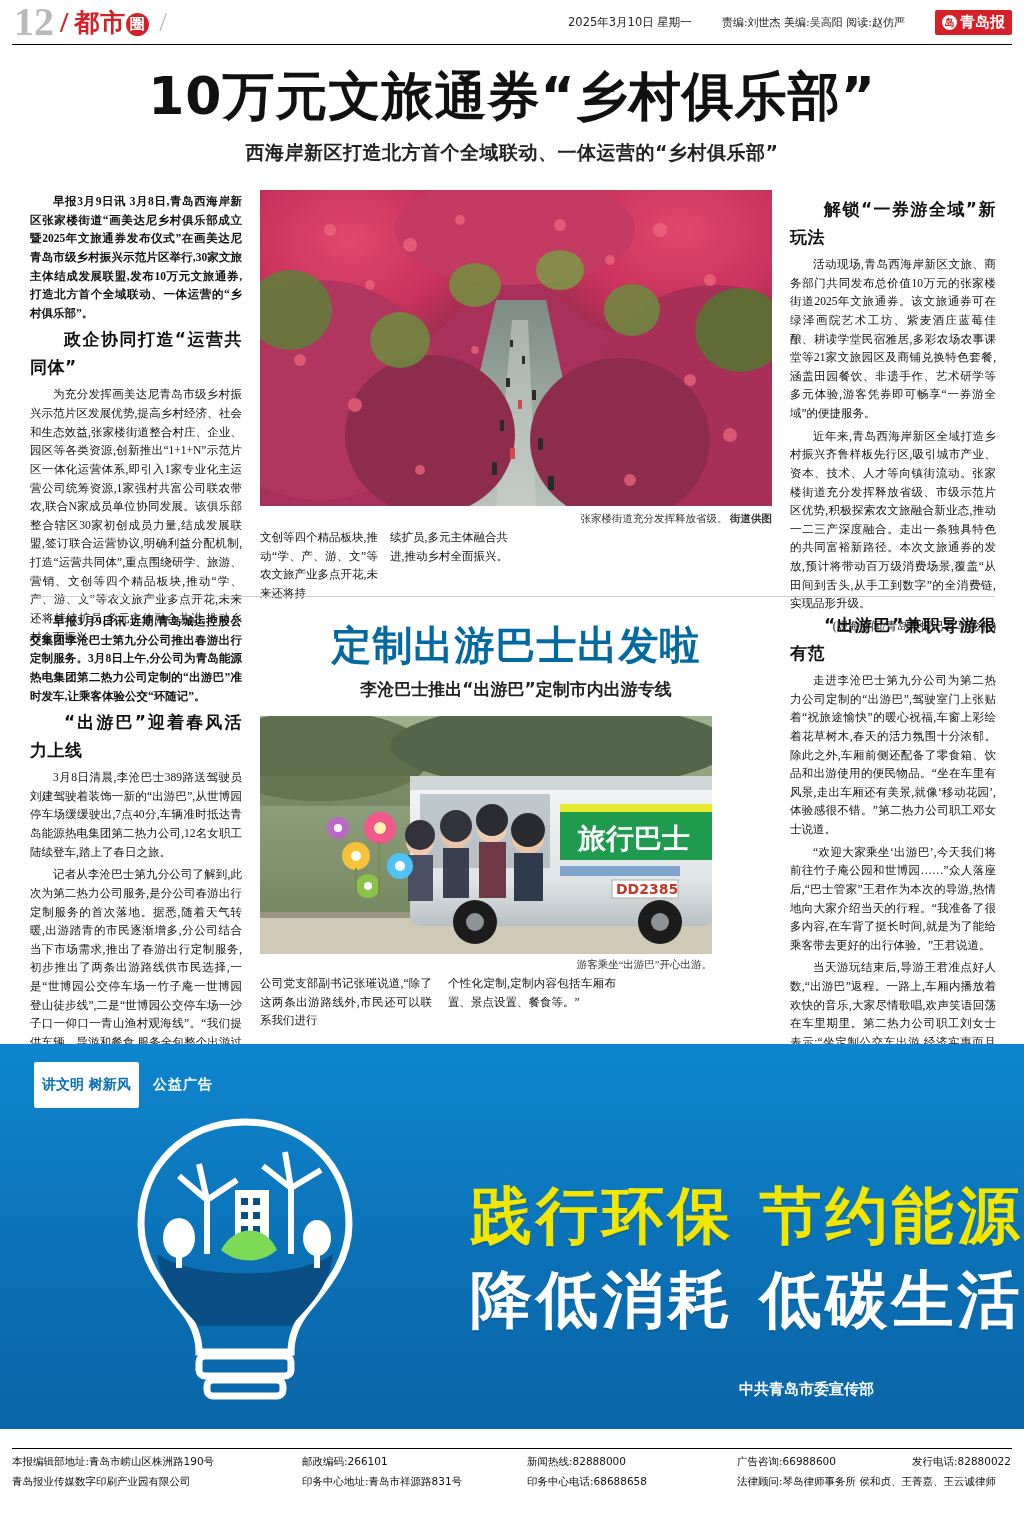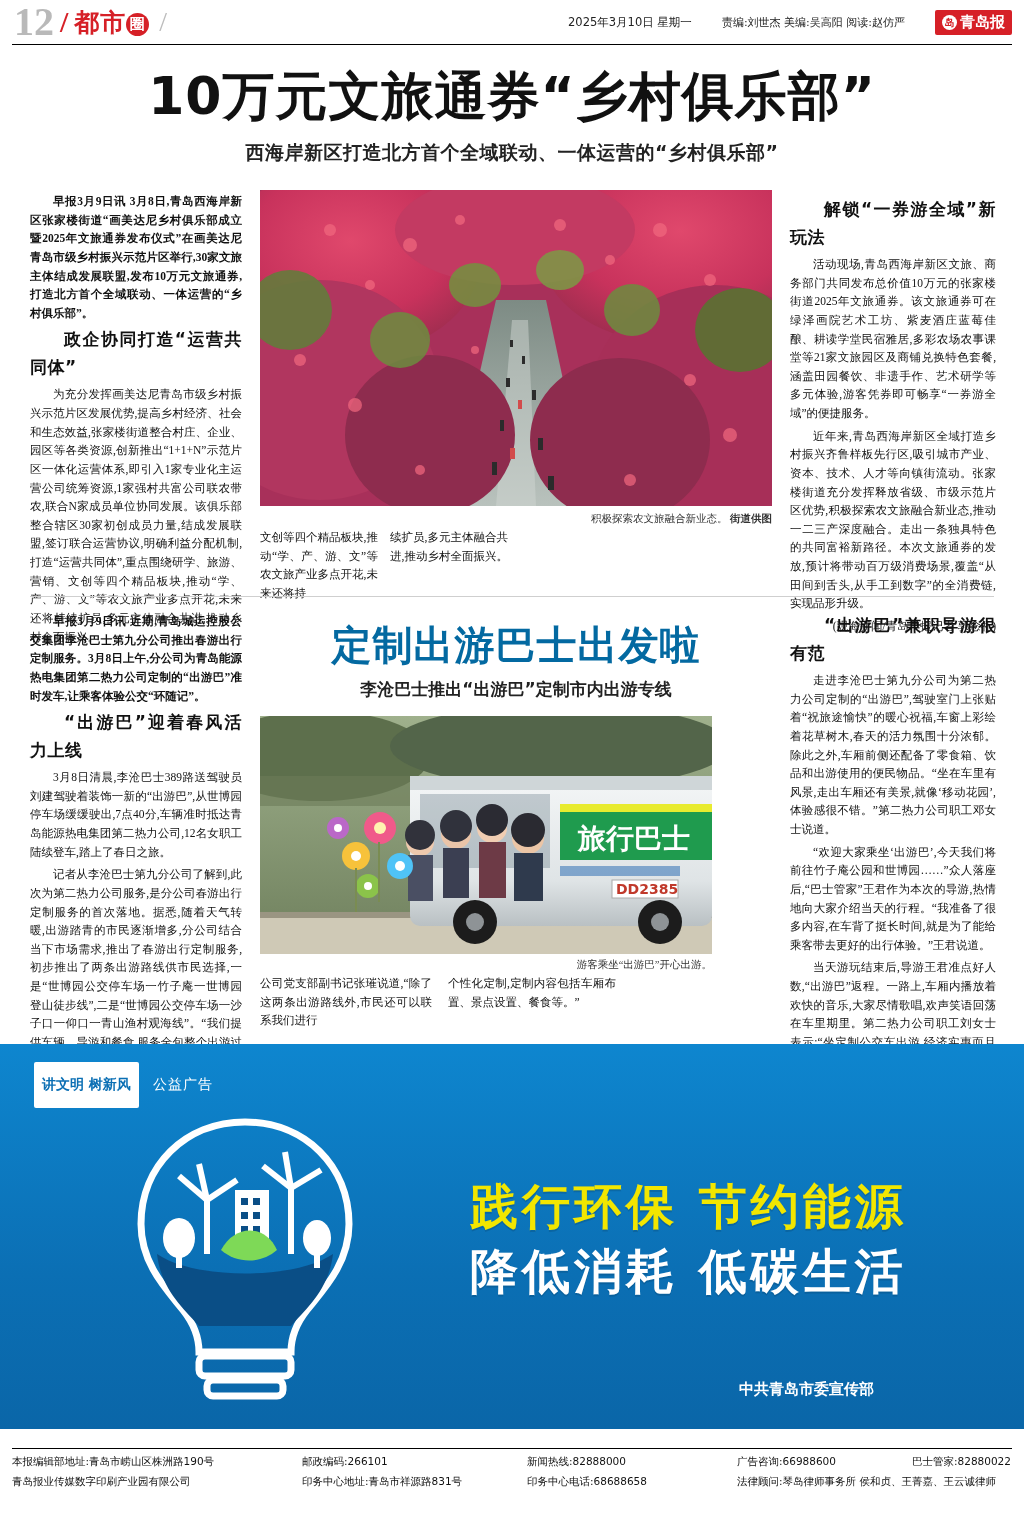--- a/index.html
+++ b/index.html
@@ -96,25 +96,25 @@
     background:linear-gradient(180deg,#0e86cf 0%, #0b6fb4 60%, #0a66a8 100%);
     overflow:hidden;
   }
   .ad-tag {
     position:absolute; left:34px; top:18px; display:flex; align-items:center; gap:14px;
     font-family:"DejaVu Sans", sans-serif; font-size:14px;
   }
   .ad-tag .t1 {
     background:#fff; color:#0b6fb4; padding:14px 8px; border-radius:2px; font-weight:bold;
   }
-  .ad-tag .t2 { color:#ffffff; font-weight:normal; letter-spacing:1px; }
+  .ad-tag .t2 { color:#ffffff; font-weight:bold; letter-spacing:1px; }
   .ad-lines {
     position:absolute; left:470px; top:130px;
     font-family:"DejaVu Sans", sans-serif; font-weight:bold;
-    font-size:48px; line-height:1.35; color:#f2e600; letter-spacing:4px;
+    font-size:62px; line-height:1.35; color:#f2e600; letter-spacing:4px;
     text-shadow:0 2px 0 rgba(0,0,0,0.12);
   }
   .ad-lines .l2 { color:#ffffff; }
   .ad-dept {
     position:absolute; right:150px; bottom:30px; color:#fff;
     font-family:"DejaVu Sans", sans-serif; font-weight:bold; font-size:15px;
   }
   .bulb { position:absolute; left:95px; top:60px; width:300px; height:300px; }
 
   
@@ -224,21 +224,21 @@
         <rect x="232" y="272" width="5" height="13"></rect>
           <rect x="288" y="286" width="6" height="14"></rect>
       </g>
       <g fill="#d24b4b">
         <rect x="258" y="210" width="4" height="9"></rect>
           <rect x="250" y="258" width="5" height="11"></rect>
       </g>
     </svg>
   </div>
   <div class="cap" style="left:420px; top:512px; width:352px; text-align:right;">
-    <span>积极探索农文旅融合新业态。</span>
+    <span>张家楼街道充分发挥释放省级。</span>
     <b>街道供图</b>
   </div>
 
   <div class="col" style="left:260px; top:528px; width:118px;">
     <p style="text-indent:0;">文创等四个精品板块,推动“学、产、游、文”等农文旅产业多点开花,未来还将持</p>
   </div>
   <div class="col" style="left:390px; top:528px; width:118px;">
     <p style="text-indent:0;">续扩员,多元主体融合共进,推动乡村全面振兴。</p>
   </div>
 
@@ -419,21 +419,21 @@
     <div class="ad-dept">中共青岛市委宣传部</div>
   </div>
 
   <div class="footer">
     <div class="rule"></div>
     <div class="frow">
       <div class="f1">本报编辑部地址:青岛市崂山区株洲路190号</div>
       <div class="f2">邮政编码:266101</div>
       <div class="f3">新闻热线:82888000</div>
       <div class="f4">广告咨询:66988600</div>
-      <div class="f5">巴士管家:82880022</div>
+      <div class="f5">发行电话:82880022</div>
     </div>
     <div class="frow">
       <div class="f1">青岛报业传媒数字印刷产业园有限公司</div>
       <div class="f2">印务中心地址:青岛市祥源路831号</div>
       <div class="f3">印务中心电话:68688658</div>
       <div class="f5">法律顾问:琴岛律师事务所 侯和贞、王菁嘉、王云诚律师</div>
     </div>
   </div>
 
 </div>

